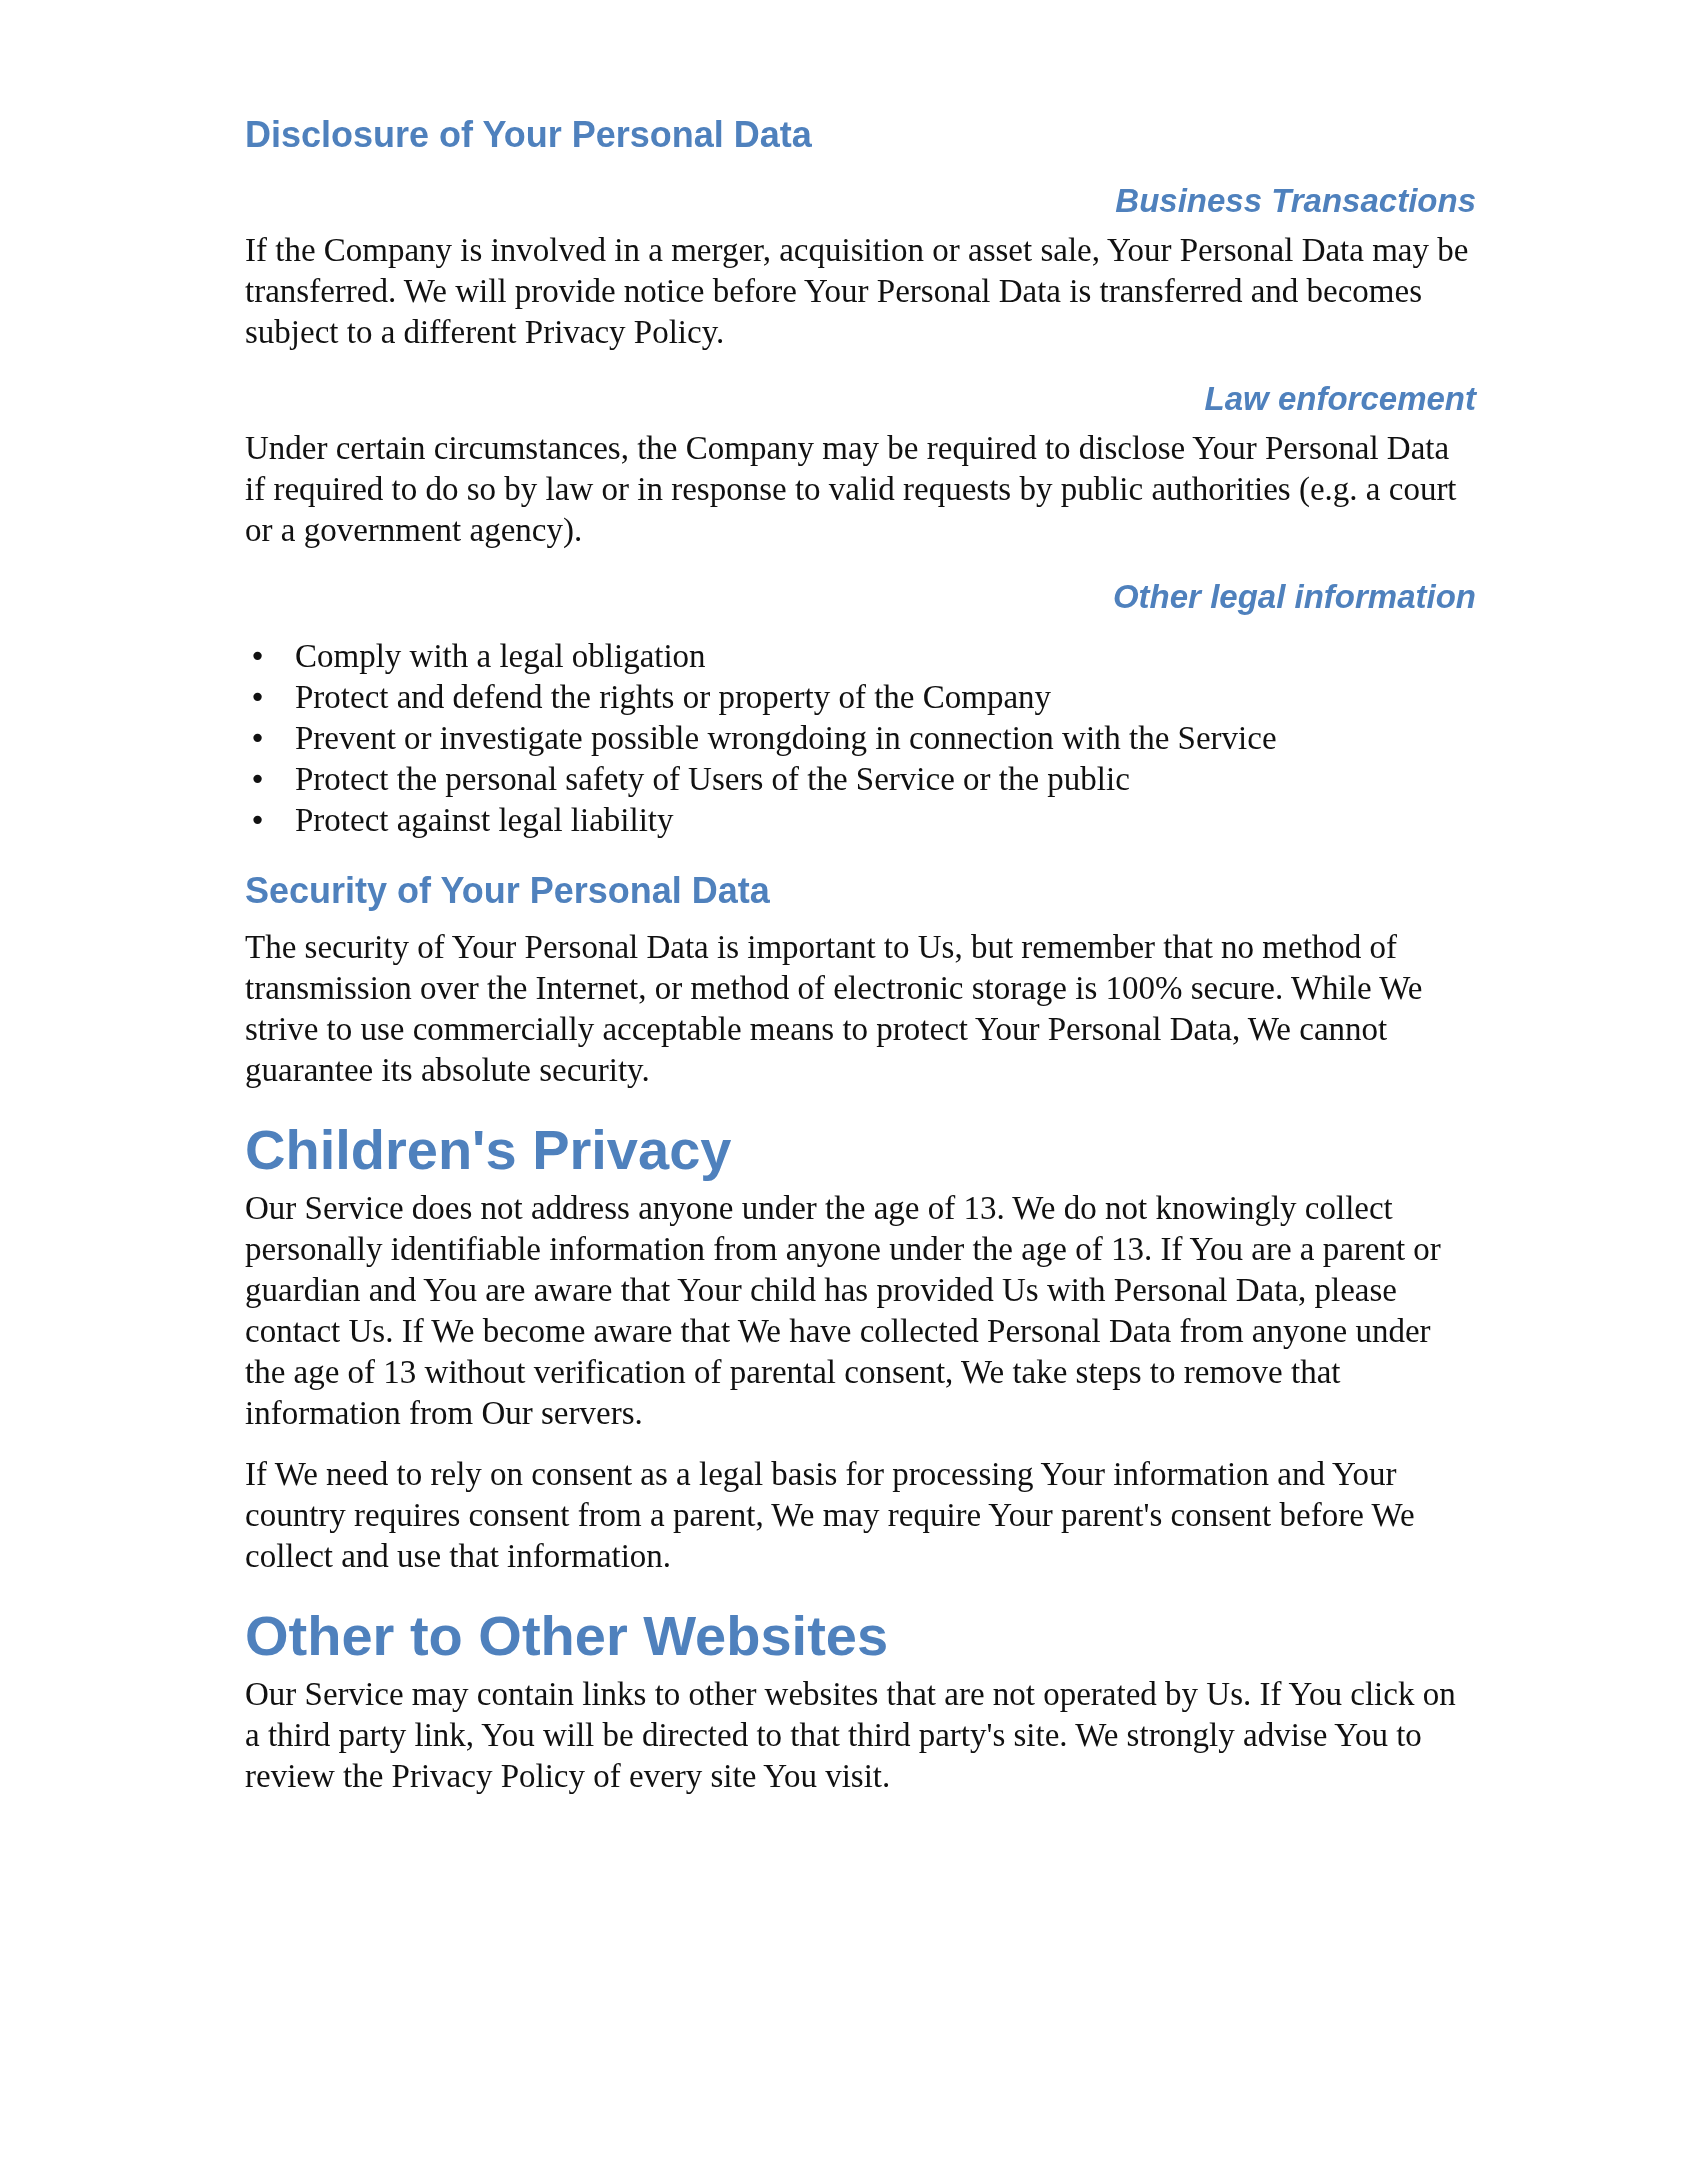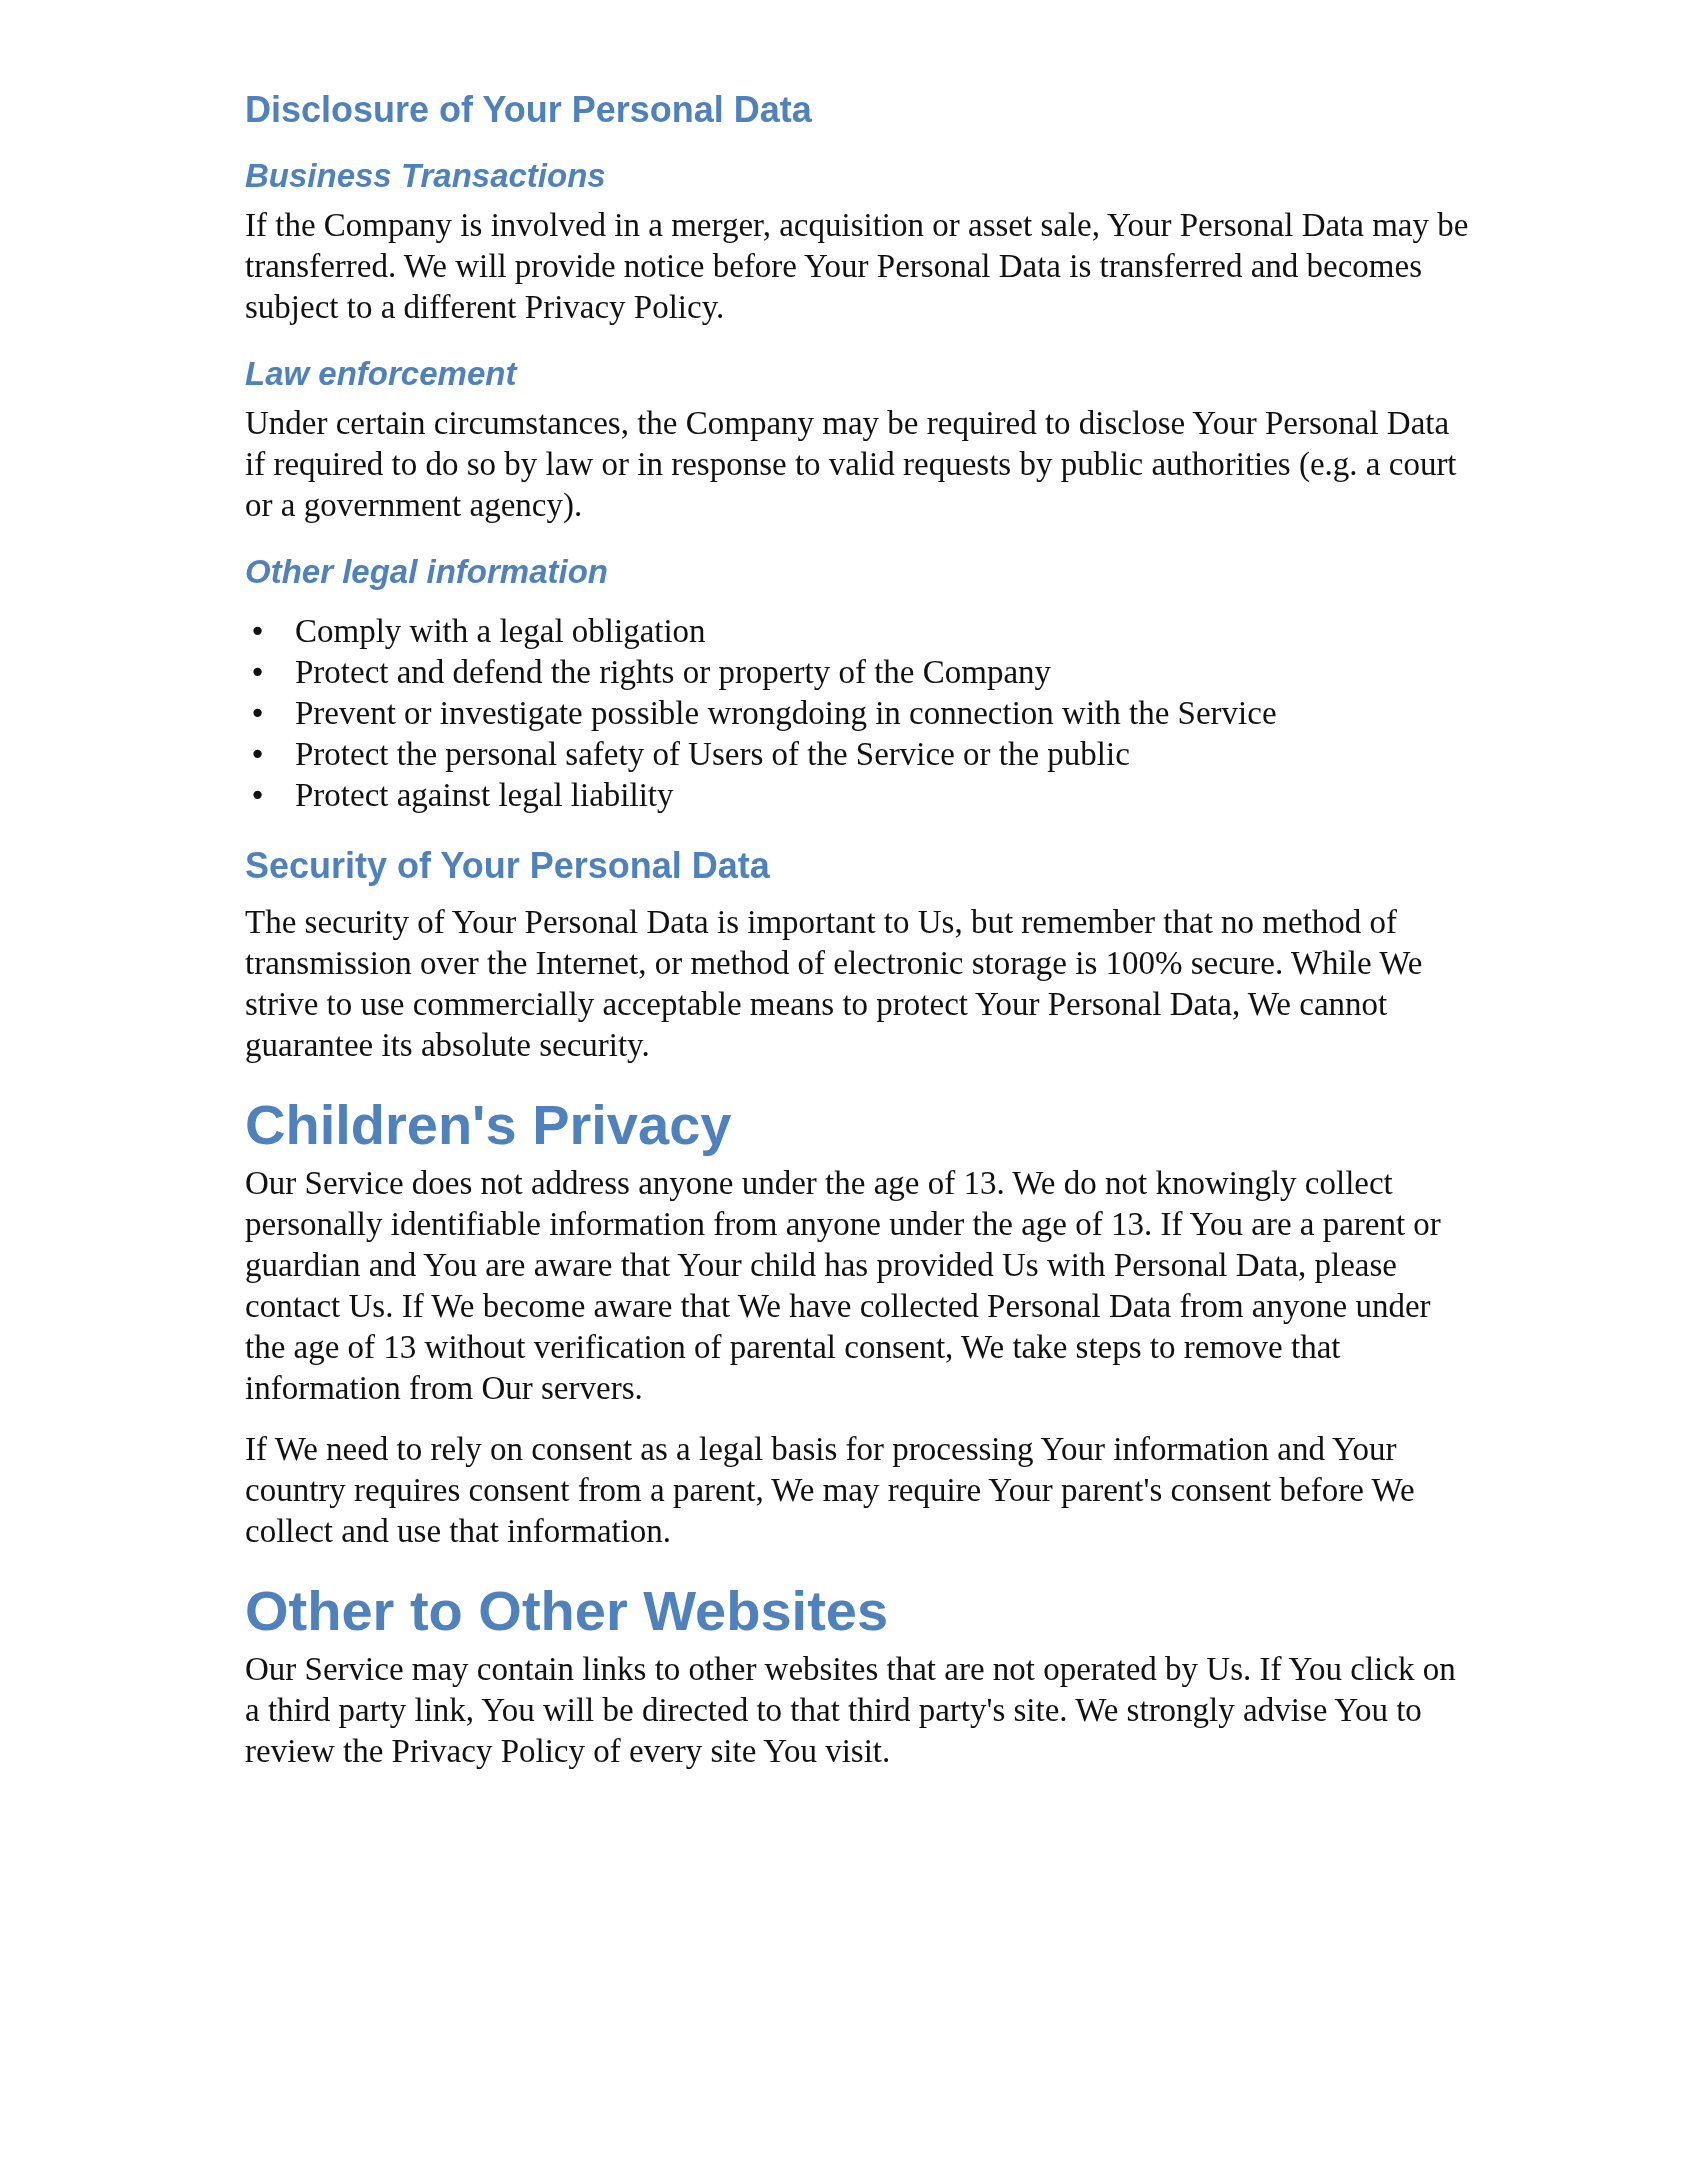--- a/index.html
+++ b/index.html
@@ -13,21 +13,21 @@
     position: relative;
     width: 1687px;
     height: 2183px;
     background: var(--page-bg);
     overflow: hidden;
   }
   .content {
     position: absolute;
     top: 0; left: 245px;
     width: 1231px;
-    padding-top: 89px;
+    padding-top: 114px;
     font-family: "Liberation Serif", "DejaVu Serif", serif;
     color: var(--body-color);
   }
   .content > :first-child { margin-top: 0; }
 
   h1.doc-h1 {
     font-family: "Liberation Sans", "DejaVu Sans", sans-serif;
     font-weight: bold;
     font-size: 56px;
     line-height: 50px;
@@ -43,20 +43,21 @@
     margin: 29px 0 16px 0;
   }
   h3.doc-h3 {
     font-family: "Liberation Sans", "DejaVu Sans", sans-serif;
     font-weight: bold;
     font-style: italic;
     font-size: 33px;
     line-height: 38px;
     color: var(--heading-blue);
     margin: 26.5px 0 10.6px 0;
+    text-align: right;
   }
   p.doc-p {
     font-size: 33px;
     line-height: 41px;
     margin: 0 0 20px 0;
     color: var(--body-color);
   }
   ul.doc-list {
     list-style: none;
     margin: 20px 0 20px 0;

